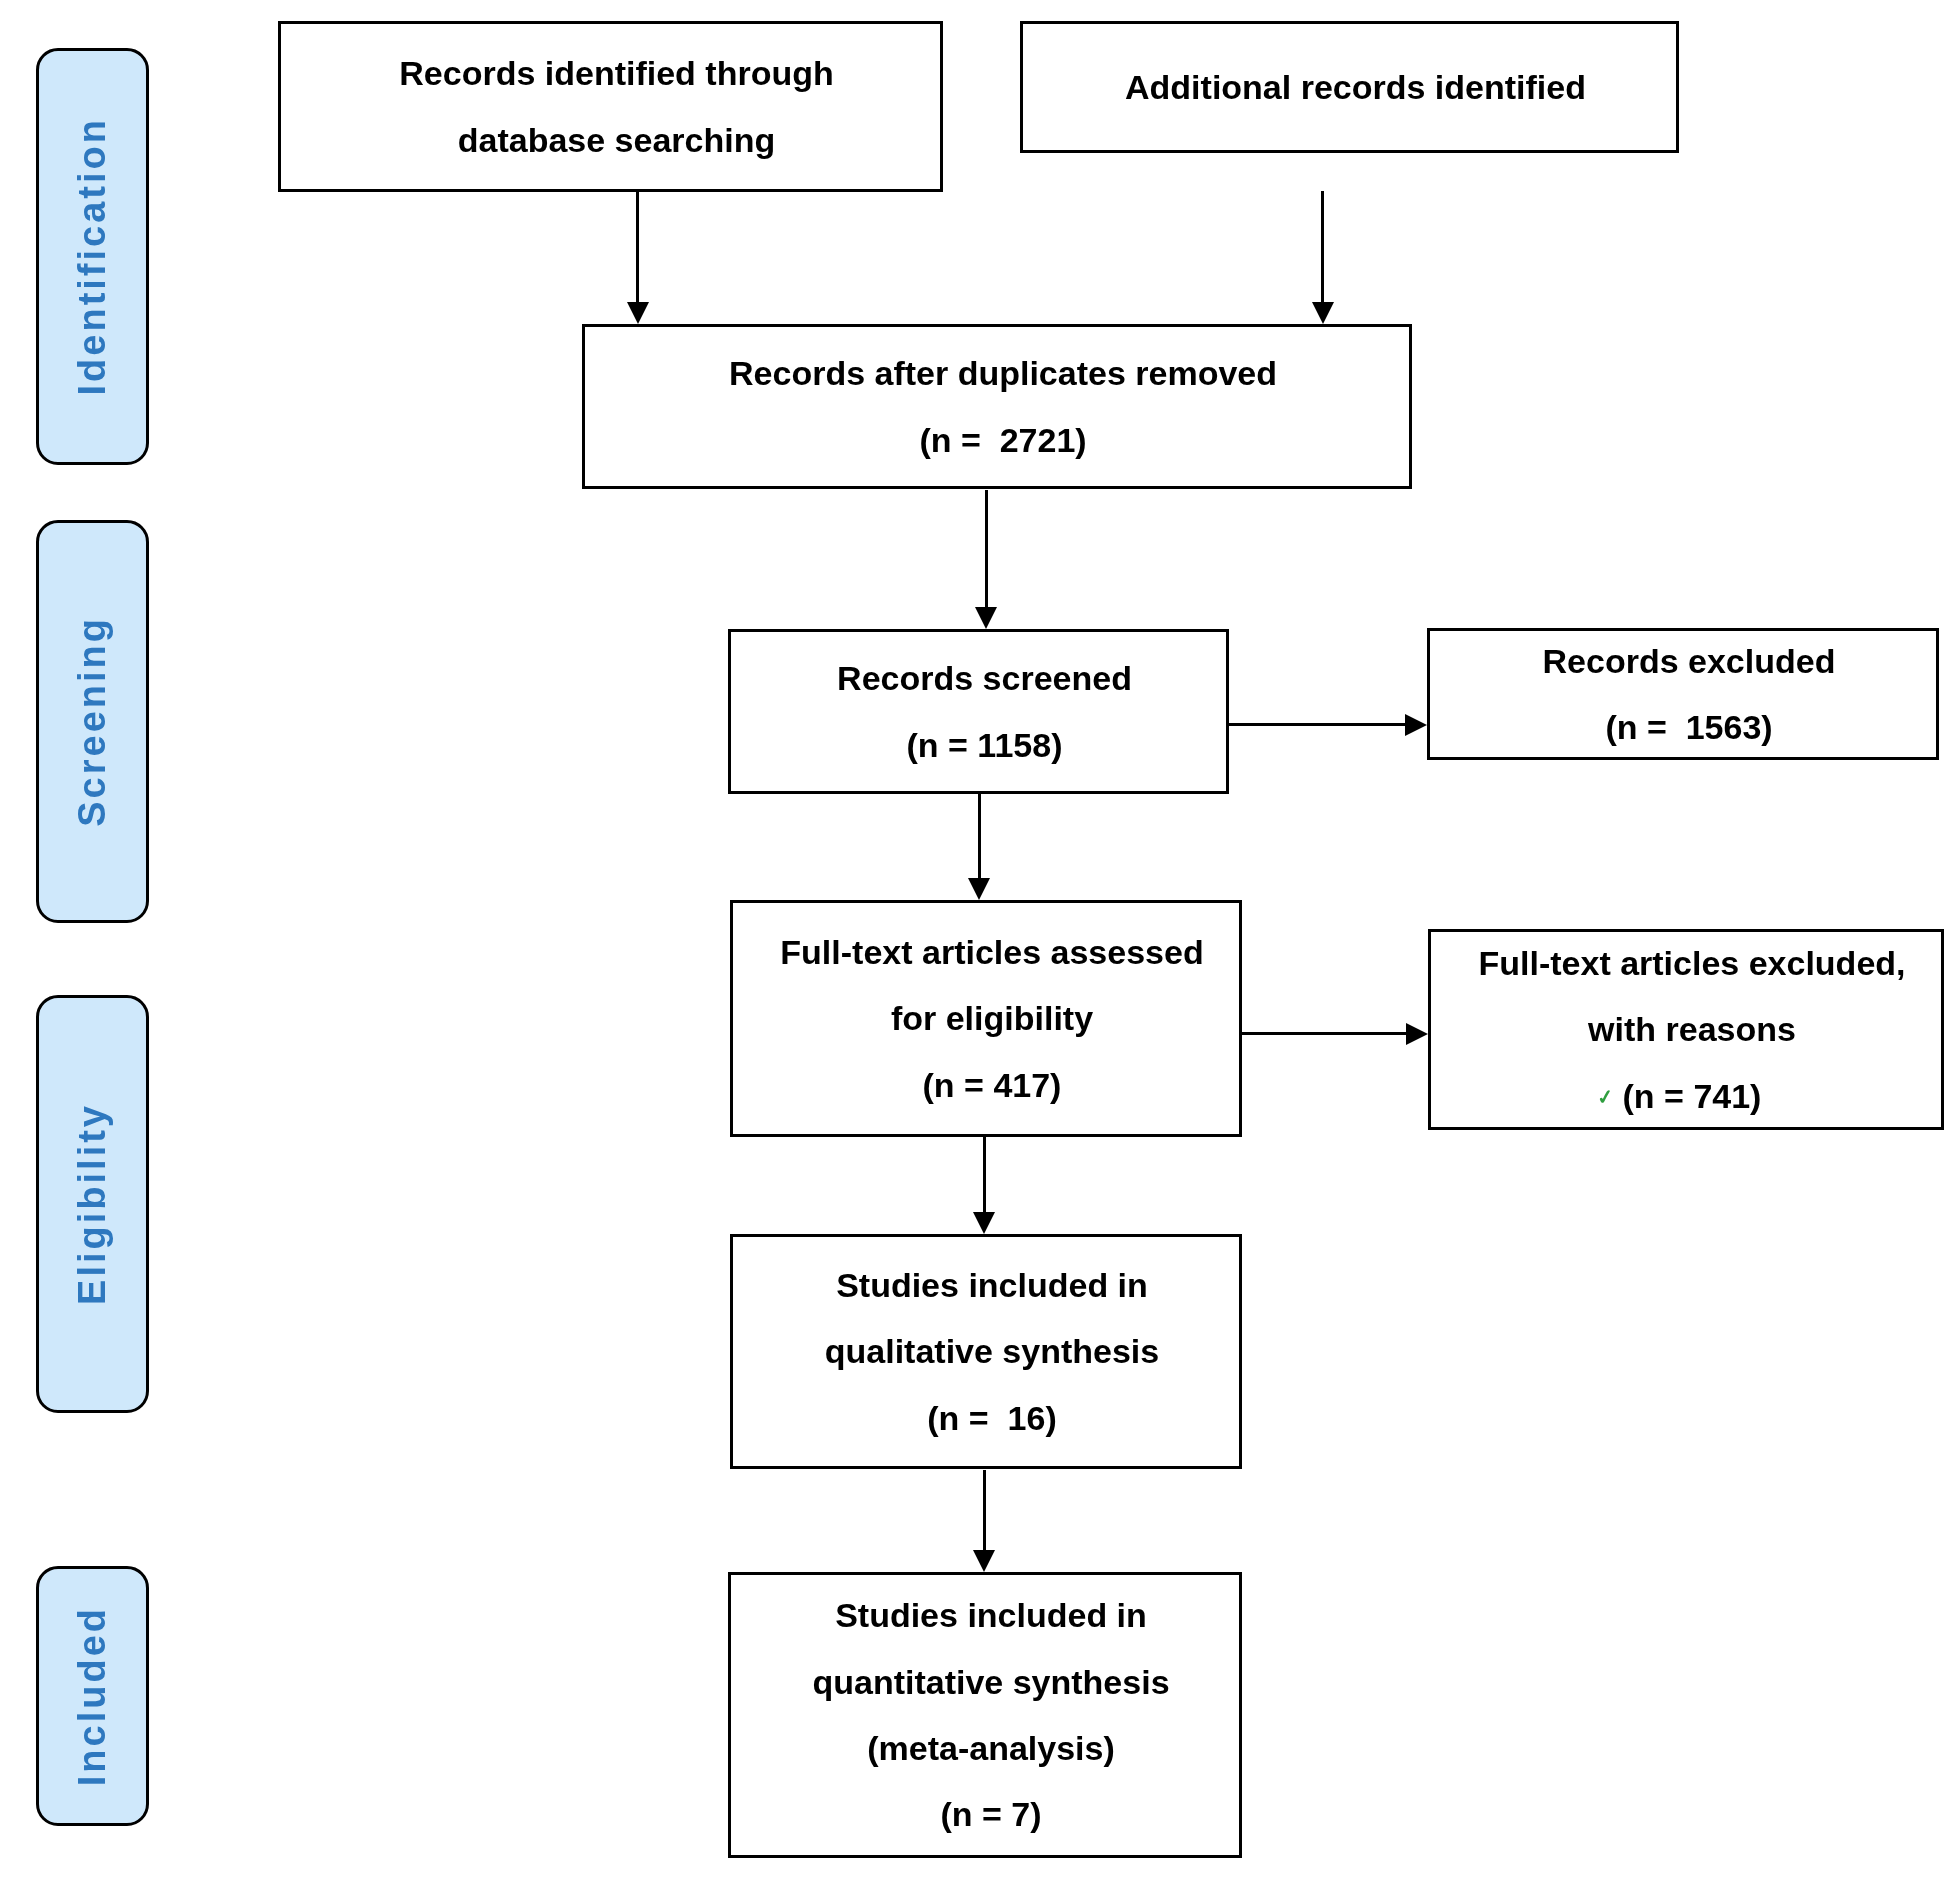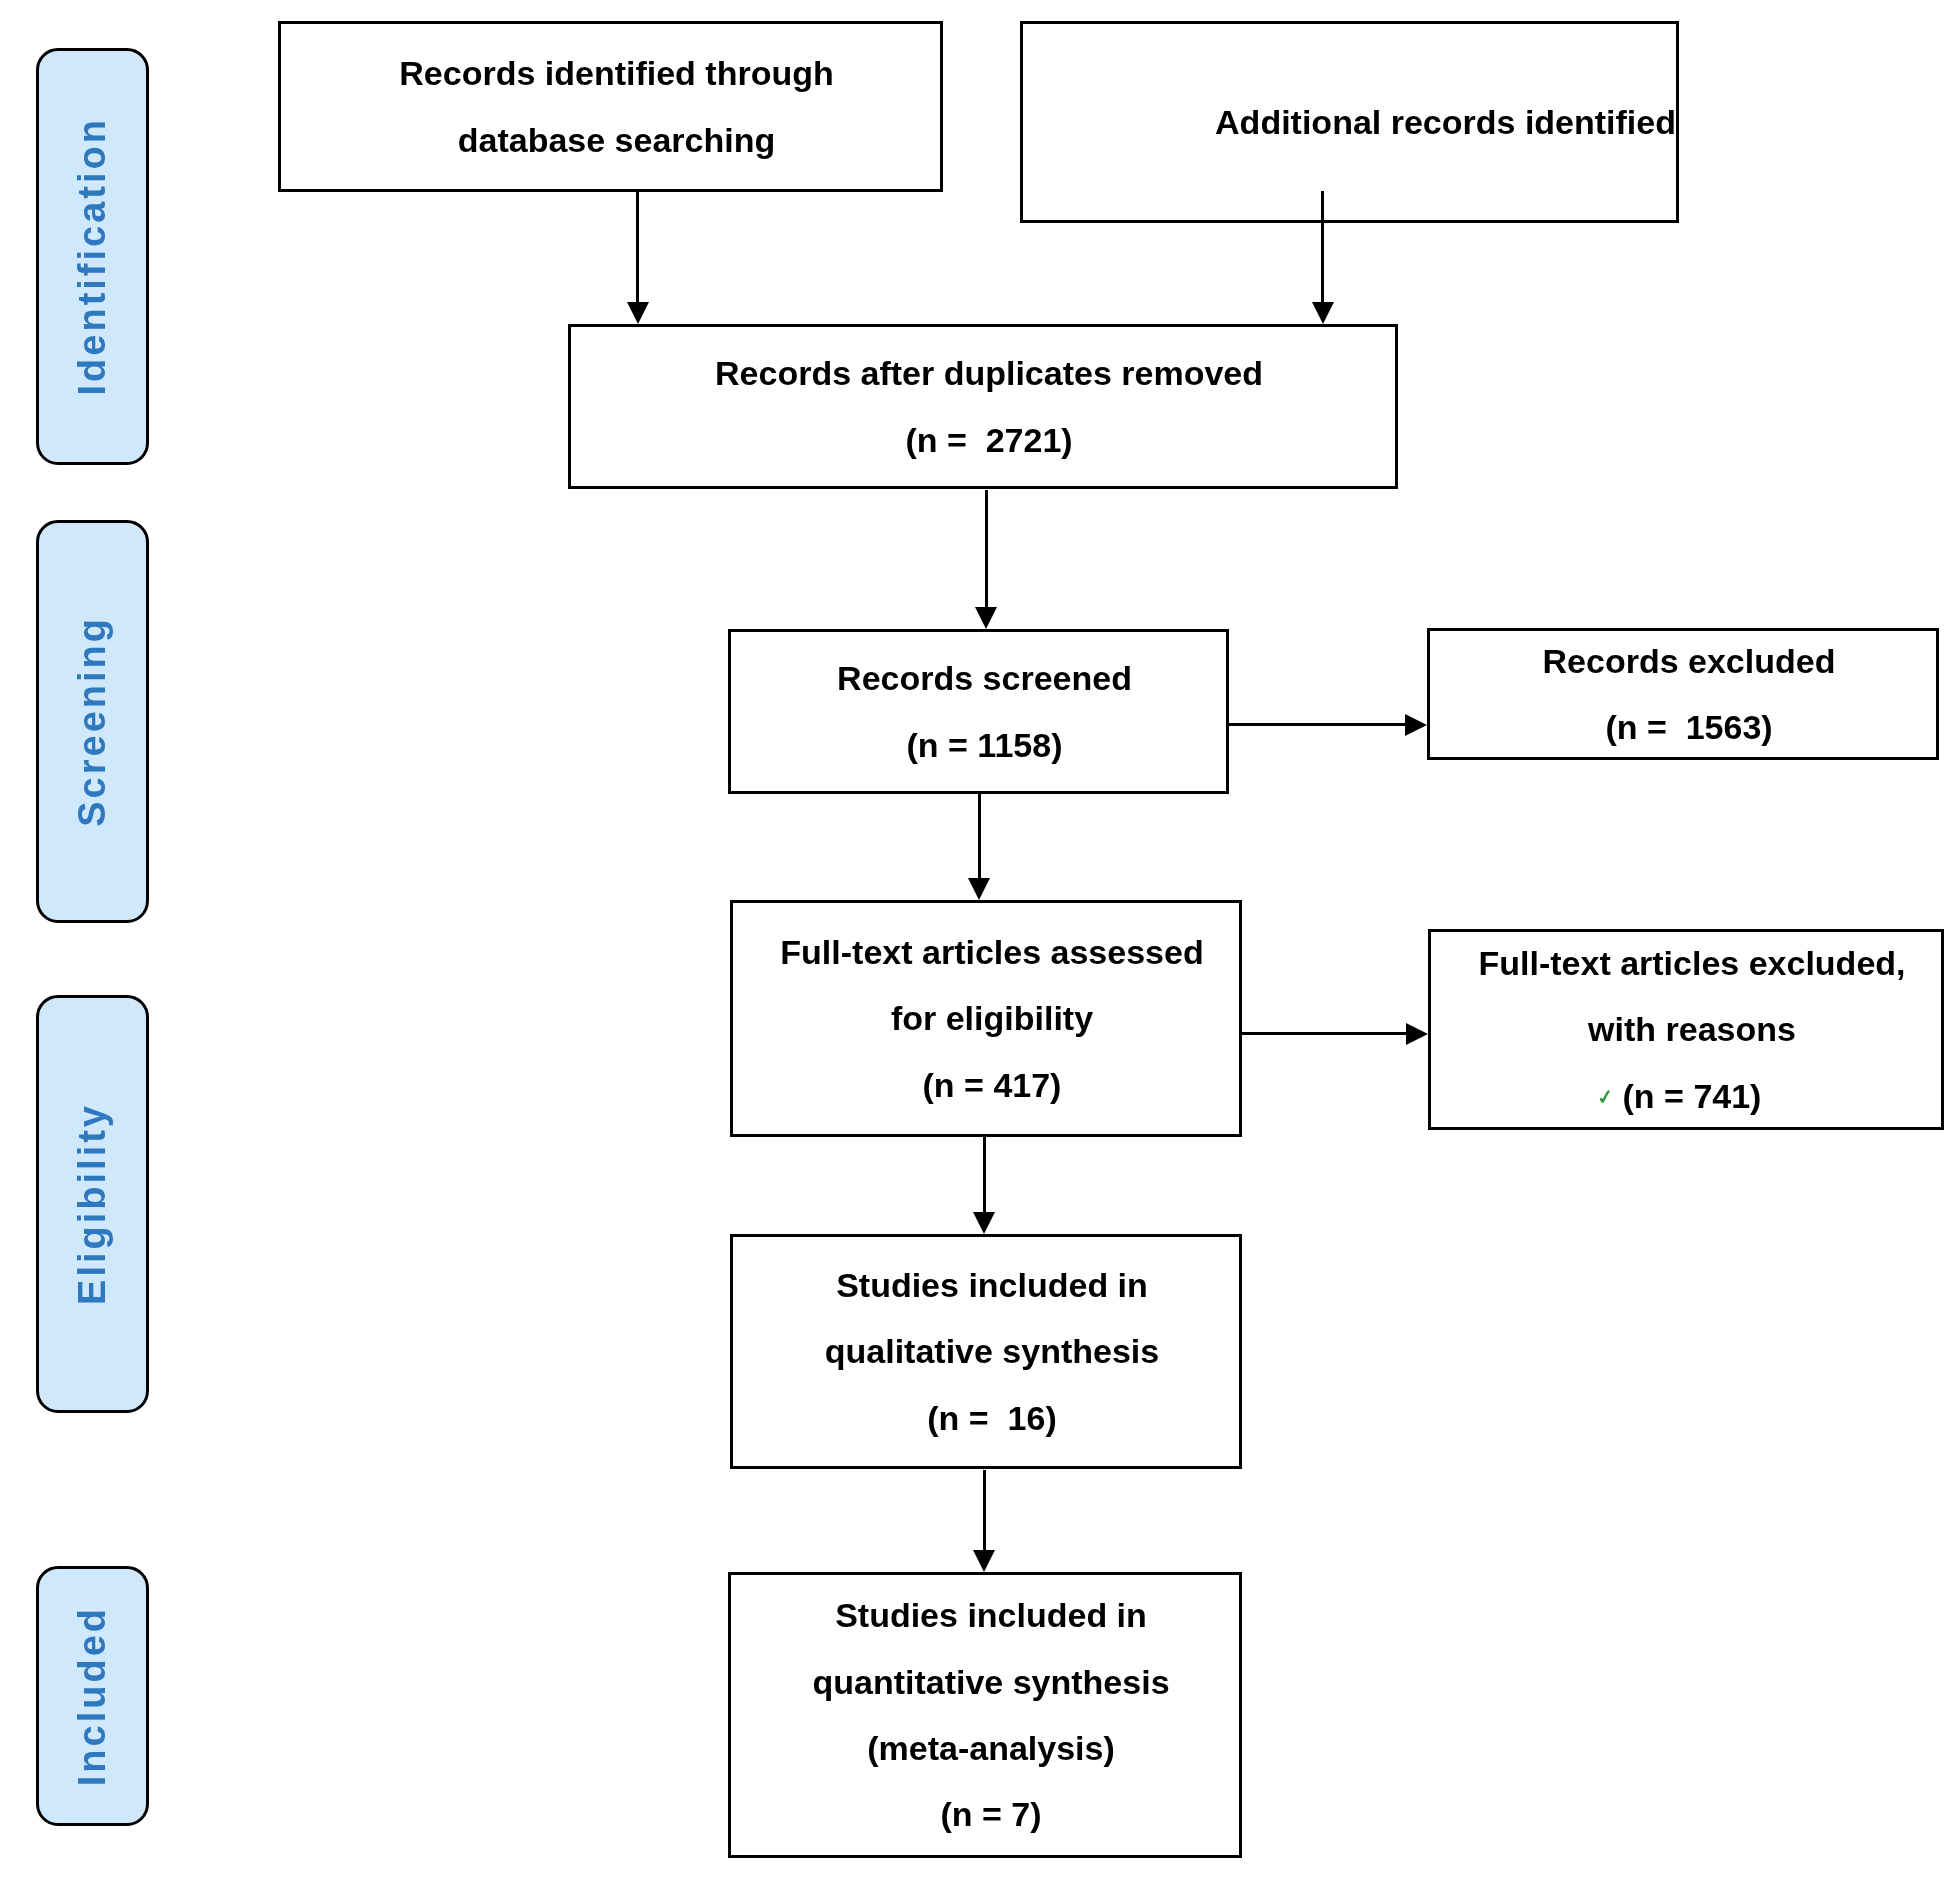--- a/index.html
+++ b/index.html
@@ -86,25 +86,25 @@
   </div>
   <div class="pill" style="left:36px;top:1566px;width:113px;height:260px;">
     <span class="pill-label">Included</span>
   </div>
 
   <div class="box" style="left:278px;top:21px;width:665px;height:171px;">
     <span class="line">Records identified through</span>
     <span class="line">database searching</span>
   </div>
 
-  <div class="box" style="left:1020px;top:21px;width:659px;height:202px;align-items:flex-end;">
+  <div class="box" style="left:1020px;top:21px;width:659px;height:132px;">
     <span class="line">Additional records identified</span>
   </div>
 
-  <div class="box" style="left:568px;top:324px;width:830px;height:165px;">
+  <div class="box" style="left:582px;top:324px;width:830px;height:165px;">
     <span class="line">Records after duplicates removed</span>
     <span class="line">(n =  2721)</span>
   </div>
 
   <div class="box" style="left:728px;top:629px;width:501px;height:165px;">
     <span class="line">Records screened</span>
     <span class="line">(n = 1158)</span>
   </div>
 
   <div class="box" style="left:1427px;top:628px;width:512px;height:132px;">

